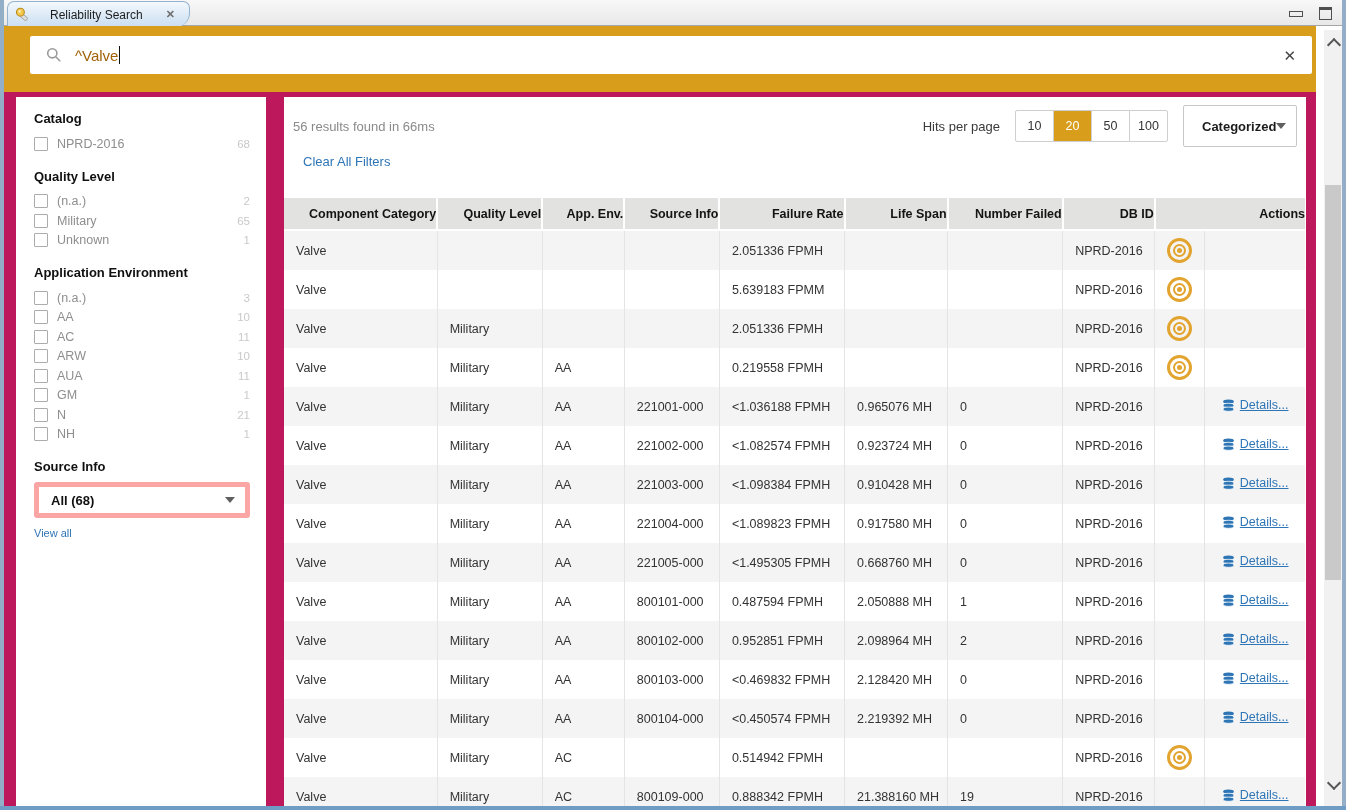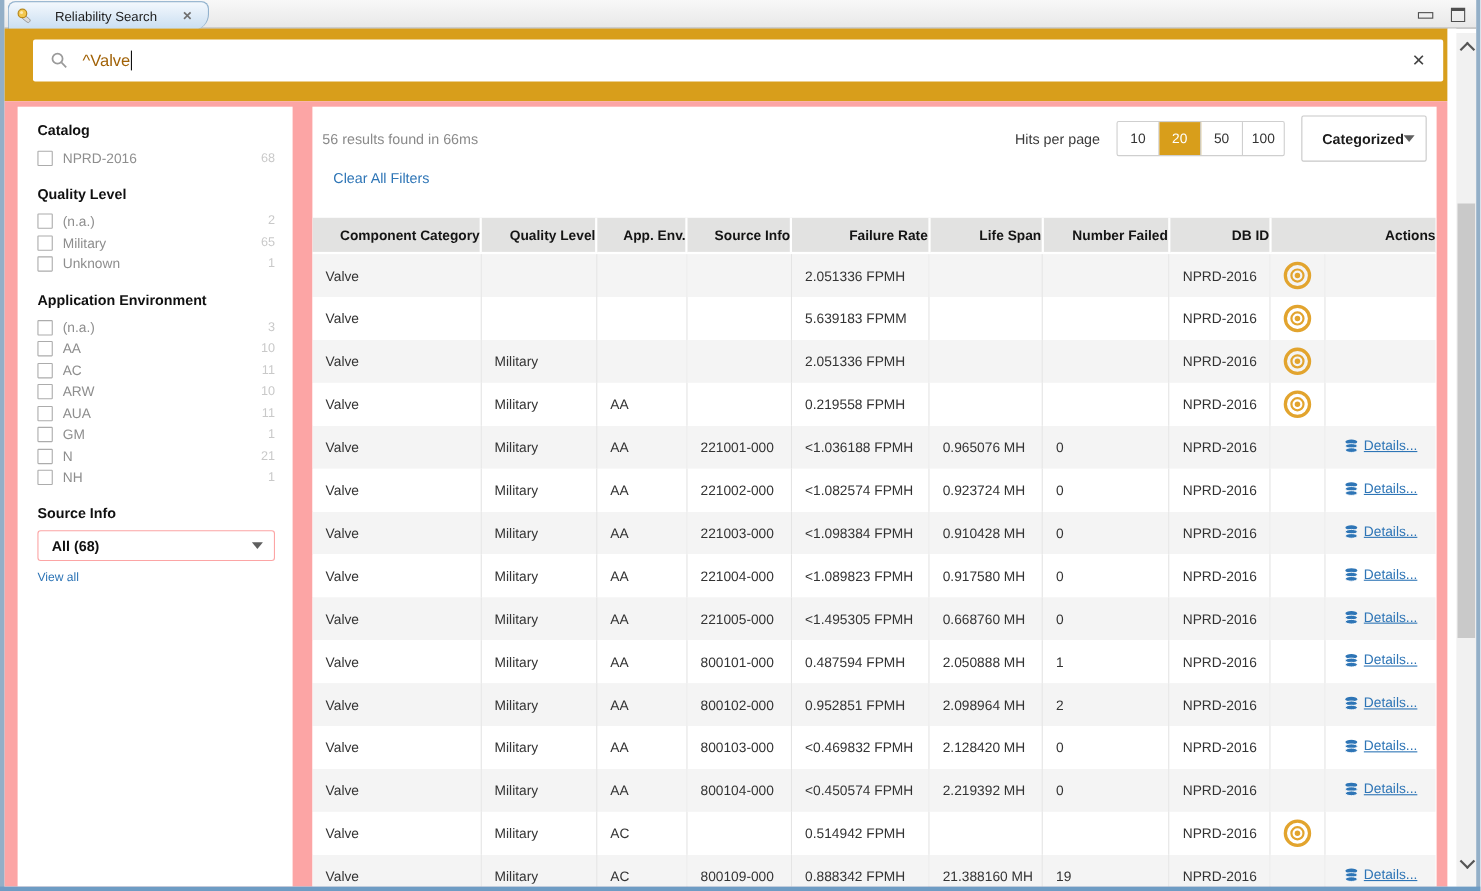--- a/index.html
+++ b/index.html
@@ -23,34 +23,34 @@
 
   
   .toolbar{position:absolute;left:4px;top:26px;width:1312px;height:66px;background:#D89E1B}
   .searchbox{position:absolute;left:26px;top:10px;width:1282px;height:38px;background:#fff;
              border-radius:2px;display:flex;align-items:center;padding:0 16px;box-sizing:border-box}
   .search-text{font-size:15px;color:#a16207;margin-left:13px}
   .caret{width:1px;height:18px;background:#111;margin-left:1px}
   .search-clear{margin-left:auto;color:#444;font-size:15px;line-height:1}
 
   
-  .app{position:absolute;left:4px;top:92px;width:1312px;height:714px;background:#fca5a5}
+  .app{position:absolute;left:4px;top:92px;width:1312px;height:714px;background:#be185d}
   .panel{position:absolute;top:5px;height:709px;background:#fff}
   .sidebar{left:12px;width:250px}
   .main{left:280px;width:1022px;overflow:hidden}
 
   
   .side-inner{padding:14px 16px 0 18px}
   .sec-title{font-size:13px;font-weight:bold;color:#101010;margin:15px 0 8px}
   .section:first-child .sec-title{margin-top:0}
   .s-item{display:flex;align-items:center;height:19.5px;gap:9px}
   .cb{width:12px;height:12px;border:1px solid #ACACAC;background:#fff;flex:none;border-radius:1px}
   .s-lbl{flex:1;font-size:12.5px;color:#8E8E8E}
   .s-cnt{font-size:11.5px;color:#C9C9C9}
-  .src-select{margin-top:7px;height:26px;border:1px solid #fca5a5;border-radius:3px;background:#fff;
+  .src-select{margin-top:7px;height:26px;border:5px solid #fca5a5;border-radius:3px;background:#fff;
               display:flex;align-items:center;padding:0 10px 0 12px}
   .src-val{font-size:13px;font-weight:bold;color:#101010}
   .tri{margin-left:auto;width:0;height:0;border-left:5px solid transparent;
        border-right:5px solid transparent;border-top:6px solid #5f5f5f}
   .view-all{font-size:11px;color:#2E75B6;margin-top:9px;display:inline-block}
 
   
   .res-bar{position:absolute;top:12px;left:9px;right:9px;height:34px;display:flex;align-items:center}
   .summary{font-size:13px;color:#8A8A8A}
   .hits{margin-left:auto;display:flex;align-items:center;gap:15px}

